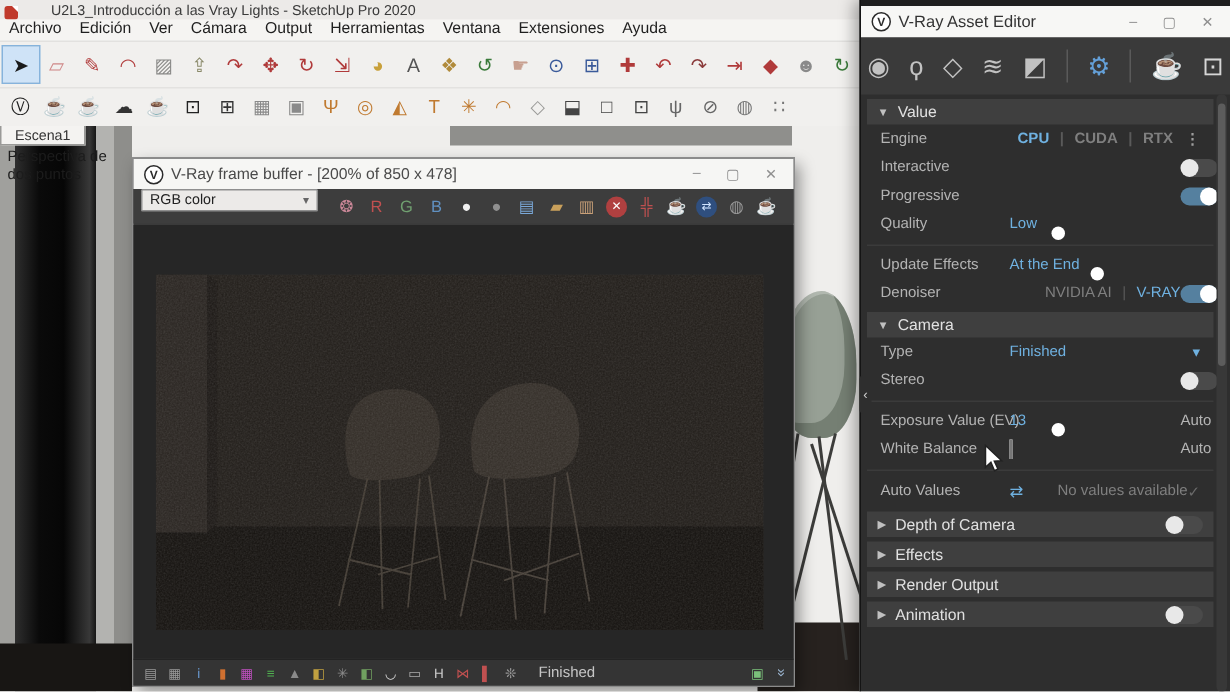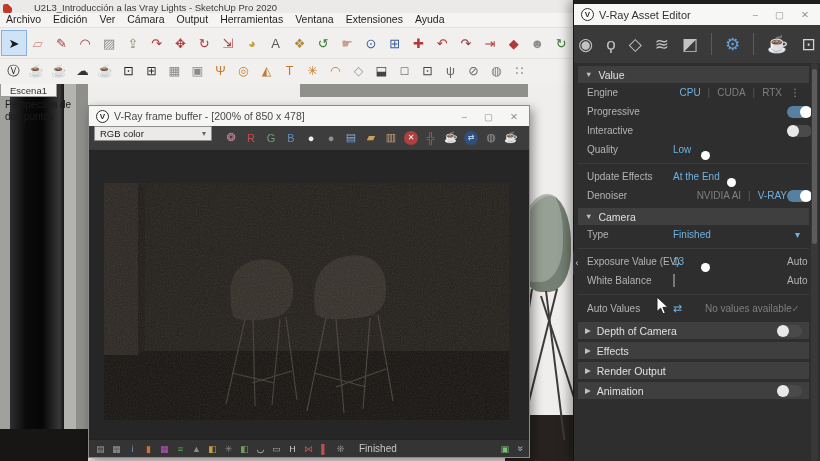--- a/index.html
+++ b/index.html
@@ -323,41 +323,41 @@
       </div>
 
     <div class="ae-content">
 
       <div class="hdr">
         <span class="arr">▼</span>
         <span>Value</span>
       </div>
       <div class="row">
         <span class="lbl">Engine</span>
-        <span class="optrow" style="grid-column:2/5;justify-self:end;">
+        <span class="optrow" style="grid-column:2/5;justify-self:end;font-weight:bold;">
             <span class="blue">CPU</span>
             <span class="osep">|</span>
             <span class="muted">CUDA</span>
             <span class="osep">|</span>
             <span class="muted">RTX</span>
             <span class="dots">⋮</span>
           </span>
       </div>
       <div class="row">
+        <span class="lbl">Interactive</span>
+        <span class="cell4">
+            <span class="tg">
+              <span class="knob"></span>
+            </span>
+          </span>
+      </div>
+      <div class="row">
         <span class="lbl">Progressive</span>
         <span class="cell4">
             <span class="tg on">
-              <span class="knob"></span>
-            </span>
-          </span>
-      </div>
-      <div class="row">
-        <span class="lbl">Interactive</span>
-        <span class="cell4">
-            <span class="tg">
               <span class="knob"></span>
             </span>
           </span>
       </div>
       <div class="row">
         <span class="lbl">Quality</span>
         <span class="cell2 blue">Low</span>
         <span class="cell3"><span class="slider"><span class="track"></span><span class="thumb" style="left:45%;"></span></span></span>
       </div>
       <div class="dv"></div>
@@ -382,20 +382,28 @@
 
       <div class="hdr">
         <span class="arr">▼</span>
         <span>Camera</span>
       </div>
       <div class="row">
         <span class="lbl">Type</span>
         <span class="cell2 blue">Finished</span>
         <span class="cell4 blue">
             <span>▾</span>
+          </span>
+      </div>
+      <div class="row">
+        <span class="lbl">Stereo</span>
+        <span class="cell4">
+            <span class="tg">
+              <span class="knob"></span>
+            </span>
           </span>
       </div>
       <div class="dv"></div>
       <div class="row">
         <span class="lbl">Exposure Value (EV)</span>
         <span class="cell2 blue">13</span>
         <span class="cell3"><span class="slider"><span class="track"></span><span class="thumb" style="left:38%;"></span></span></span>
         <span class="cell4">Auto</span>
       </div>
       <div class="row">

